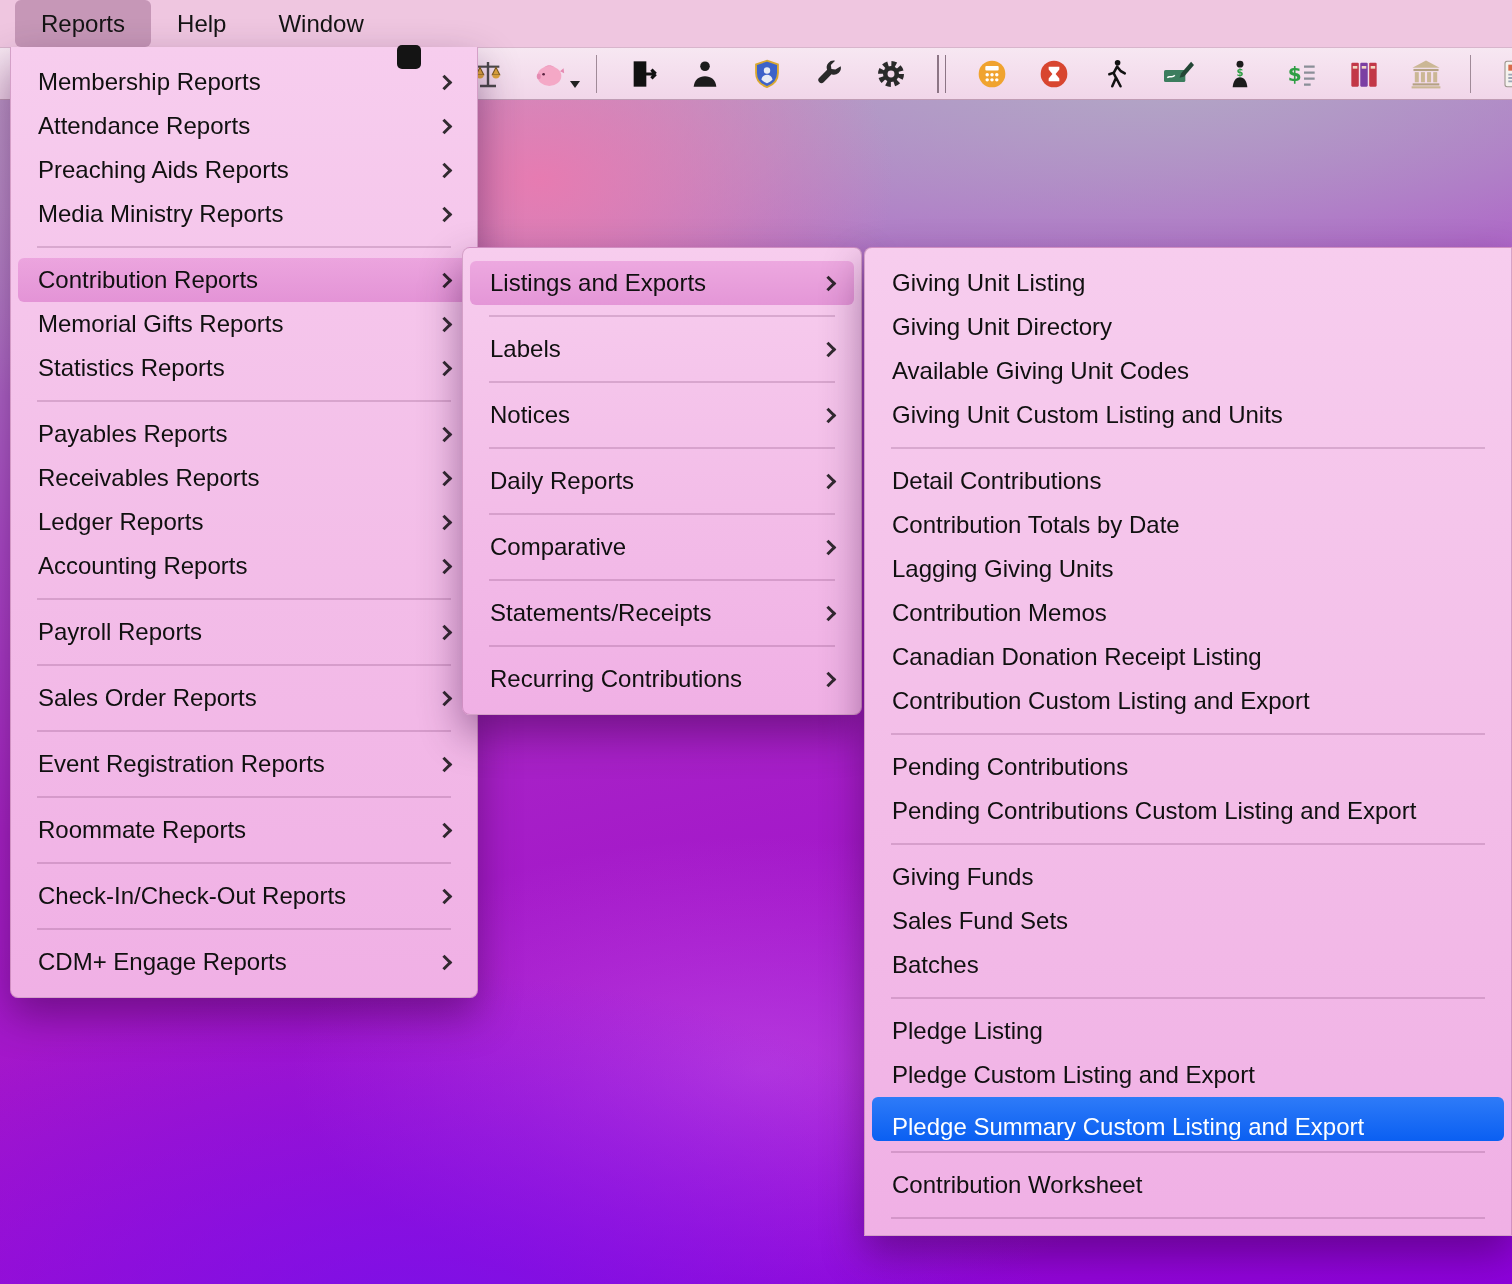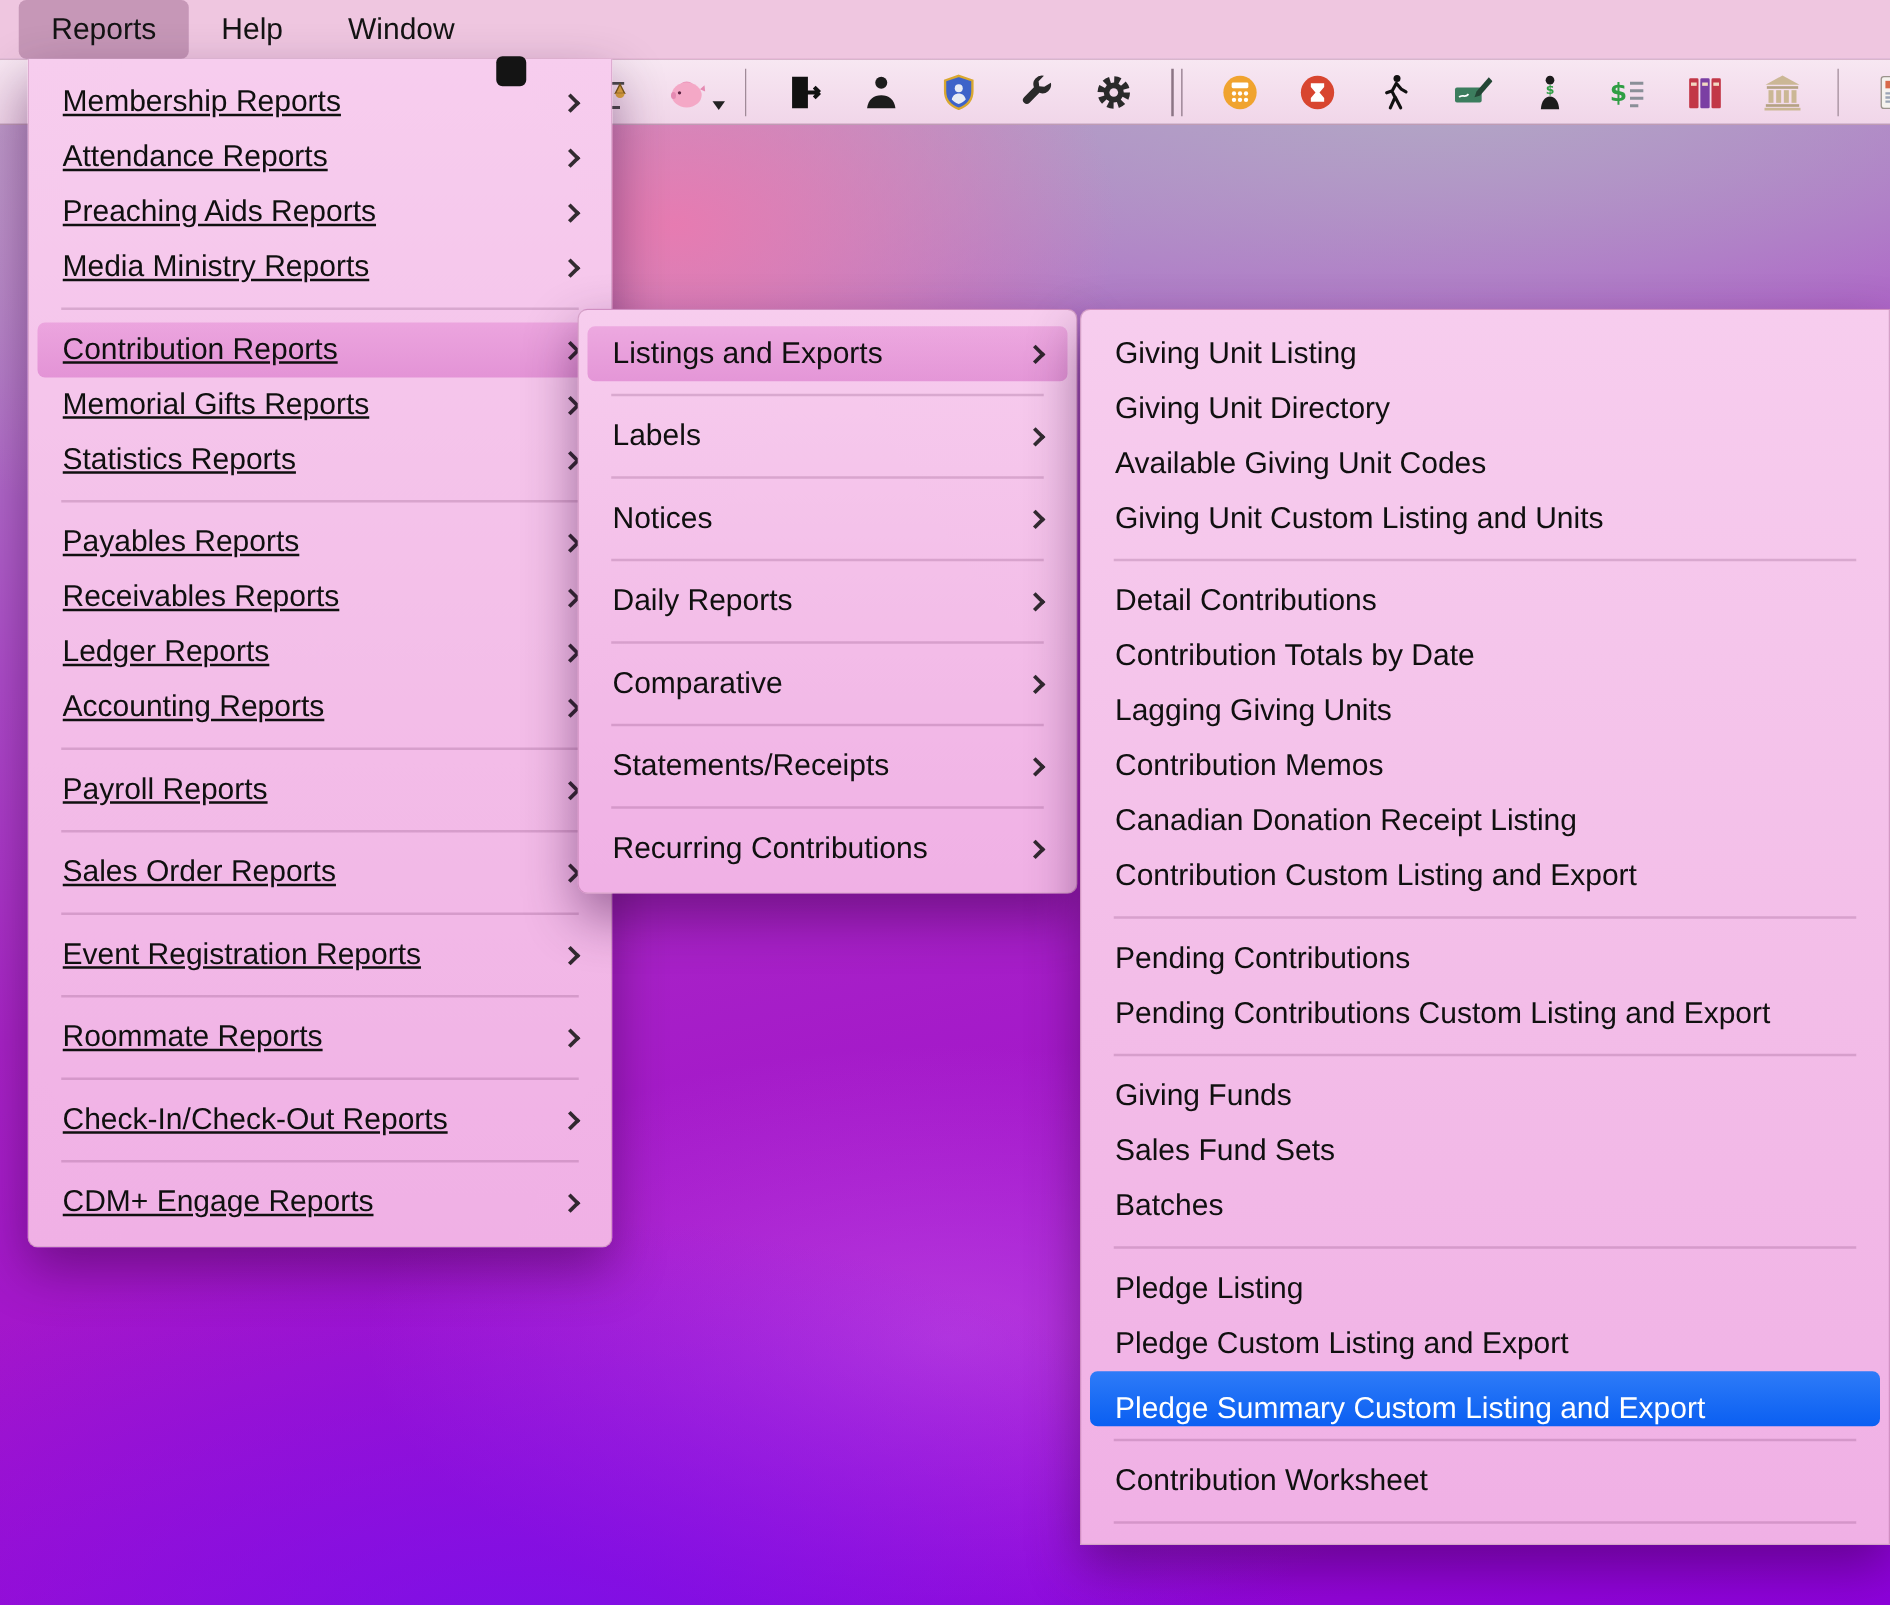--- a/index.html
+++ b/index.html
@@ -38,21 +38,21 @@
     background:#efc6e0; display:flex; align-items:stretch; padding-left:15px;
     font-size:24px; color:#141414; }
   .mb-item { display:flex; align-items:center; padding:0 26px; border-radius:6px; }
   .mb-item.active { background:rgba(104,42,88,.30); }
 
   
   .menu { position:absolute; z-index:40; padding:13px 0; font-size:24px; color:#101010;
     background:linear-gradient(180deg,#f7cdee 0%,#f3bde8 55%,#f0b0e5 100%);
     box-shadow:0 18px 42px rgba(50,0,60,.45);
     border:1px solid rgba(150,80,130,.35); }
-  .menu-1 { left:22px; top:47px; width:468px; border-radius:0 0 8px 8px; border-top:none;text-decoration:underline; }
+  .menu-1 { left:10px; top:47px; width:468px; border-radius:0 0 8px 8px; border-top:none; }
   .menu-2 { left:462px; top:247px; width:400px; border-radius:8px; }
   .menu-3 { left:864px; top:247px; width:648px; height:989px; border-radius:8px 0 0 0; overflow:hidden; }
 
   .mi { height:44px; display:flex; align-items:center; gap:8px;
     margin:0 7px; padding:0 16px 0 20px; border-radius:6px; }
   .mi .lbl { flex:1; white-space:nowrap; overflow:hidden; }
   .mi.hl { background:linear-gradient(180deg,rgba(219,105,199,.36),rgba(201,73,183,.40)); }
   .mi.sel { background:linear-gradient(180deg,#2e7bf8,#0a5ff2); color:#fff;align-items:flex-end; }
   .sep { height:2px; margin:10px 26px; background:rgba(90,30,80,.18); }
   .chev { width:11px; height:11px; flex:0 0 auto;

